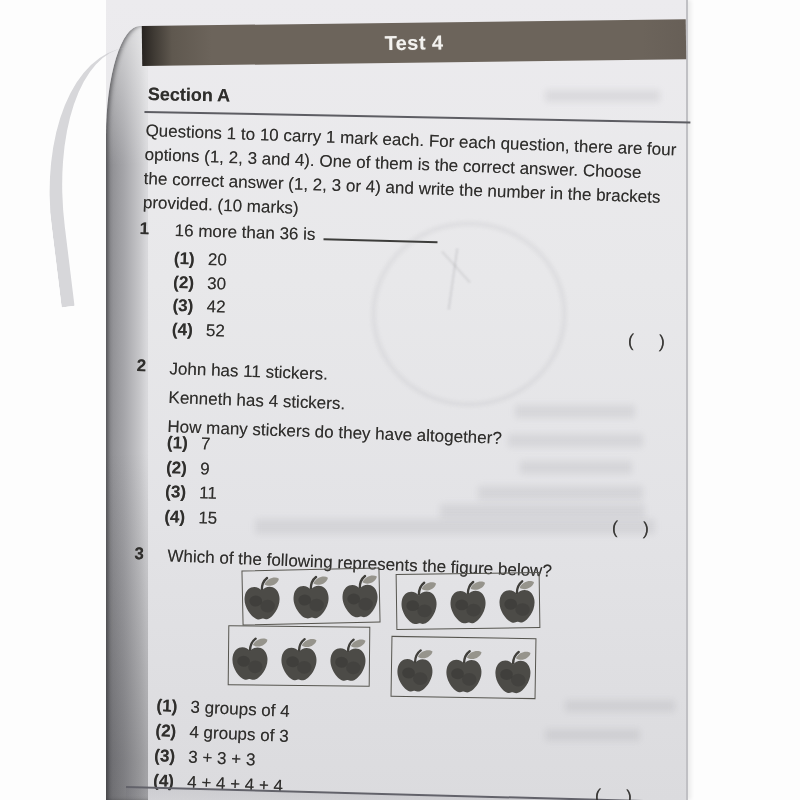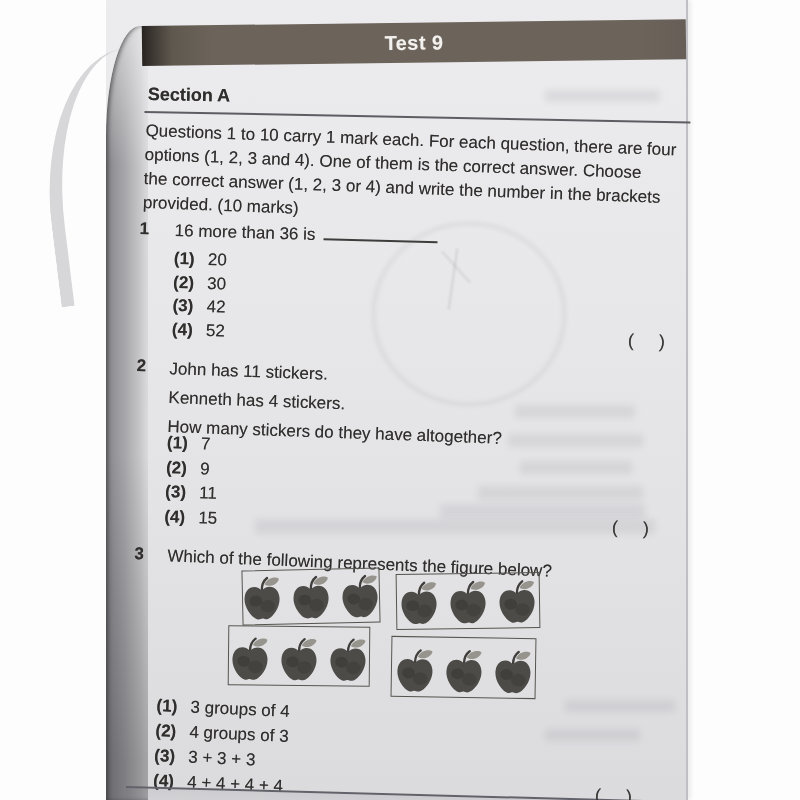--- a/index.html
+++ b/index.html
@@ -115,21 +115,21 @@
   <div class="st" style="left:515px;top:405px;width:120px;height:13px;"></div>
   <div class="st" style="left:508px;top:434px;width:135px;height:13px;"></div>
   <div class="st" style="left:520px;top:461px;width:112px;height:13px;"></div>
   <div class="st" style="left:478px;top:486px;width:165px;height:14px;"></div>
   <div class="st" style="left:440px;top:504px;width:205px;height:14px;"></div>
   <div class="st" style="left:255px;top:519px;width:400px;height:15px;"></div>
   <div class="st" style="left:565px;top:700px;width:110px;height:12px;"></div>
   <div class="st" style="left:545px;top:729px;width:95px;height:12px;"></div>
 
   <div class="band">
-    <span>Test 9</span>
+    <span>Test 4</span>
   </div>
 
   <div class="blk section-wrap txt">
     <span class="section-title">Section A</span>
     <div class="section-rule"></div>
   </div>
 
   <div class="blk instr txt">
     <div>Questions 1 to 10 carry 1 mark each. For each question, there are four</div>
     <div>options (1, 2, 3 and 4). One of them is the correct answer. Choose</div>

